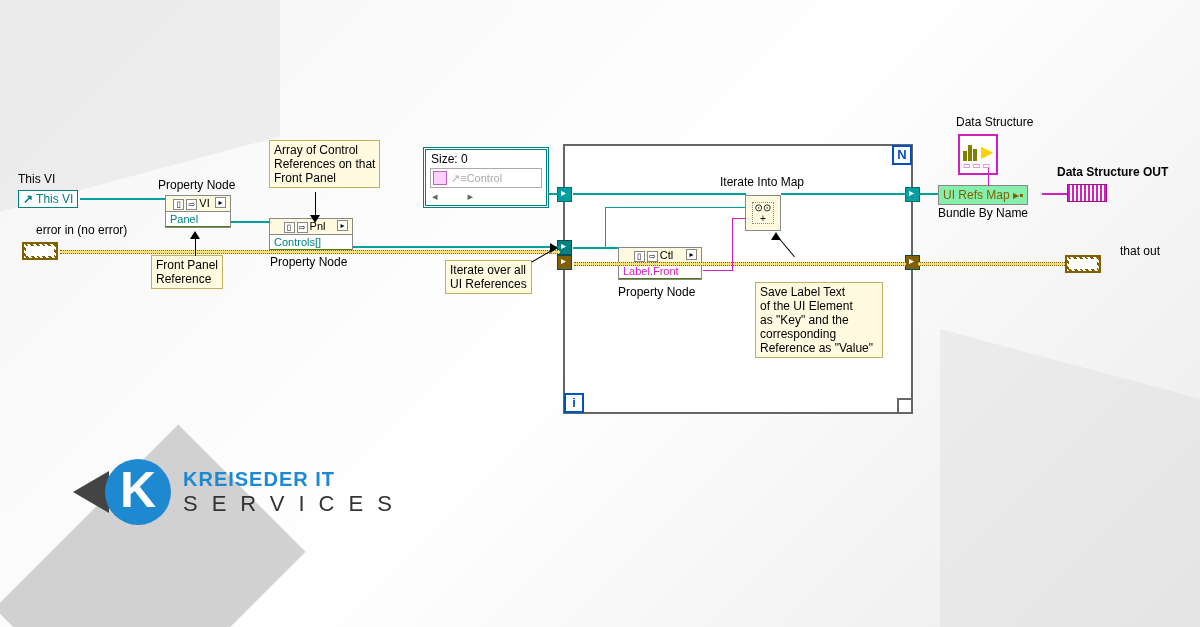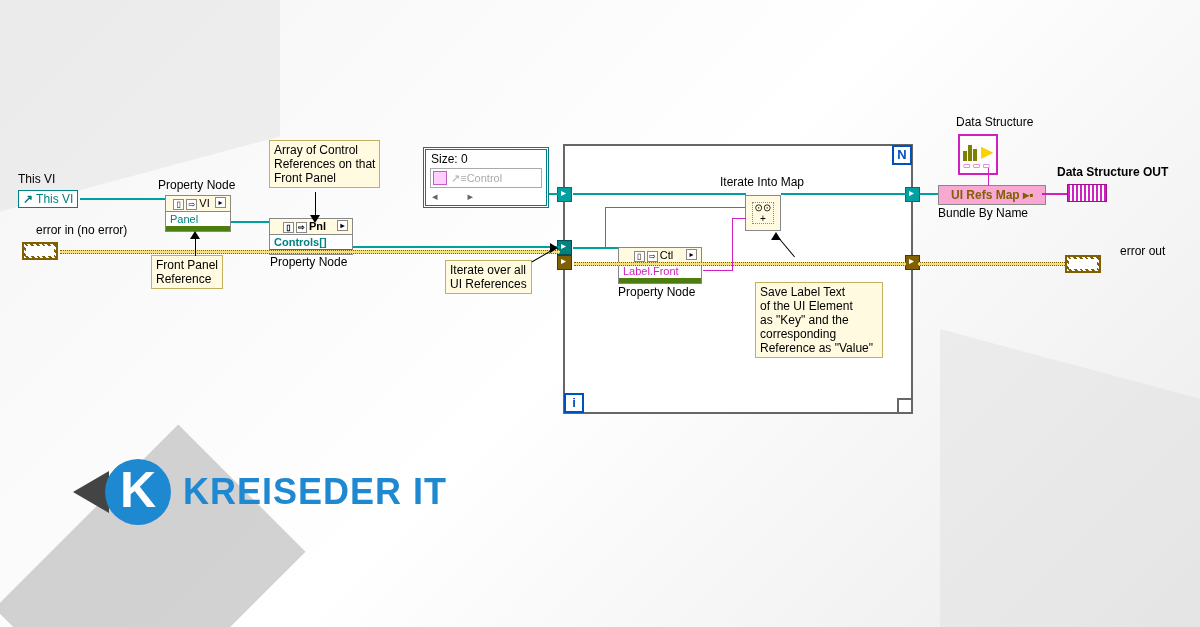--- a/index.html
+++ b/index.html
@@ -36,21 +36,21 @@
     font-size: 11px;
   }
   .prop-header {
     background: #fffae0;
     border-bottom: 1px solid #888;
     text-align: center;
     padding: 1px 2px;
     position: relative;
   }
   .prop-row {
-    border-bottom: 5px solid #4d7c0f;
+    border-bottom: 1px solid #4d7c0f;
     padding: 1px 4px;
     color: #008080;
   }
   .prop-row.pink { color: #d020c0; }
 
   .this-vi {
     position: absolute;
     left: 18px;
     top: 190px;
     display: flex;
@@ -174,25 +174,24 @@
     align-items: center;
     justify-content: center;
     font-size: 10px;
   }
 
   .bundle-cluster {
     position: absolute;
     left: 938px;
     top: 185px;
     border: 1px solid #888;
-    background: #f9a8d4;
-    padding: 2px 12px;
+    background: #86efac;
+    padding: 2px 4px;
     font-size: 12px;
     color: #806000;
-    font-weight: bold;
   }
 
   .data-struct {
     position: absolute;
     border: 2px solid #d020c0;
     background: #fff;
     padding: 3px;
   }
   .ds-bars { display: flex; gap: 1px; align-items: flex-end; height: 22px; }
   .ds-bar { width: 4px; background: #808000; }
@@ -240,21 +239,21 @@
   .logo-arrow {
     position: absolute;
     left: -32px;
     top: 12px;
     width: 0; height: 0;
     border-top: 21px solid transparent;
     border-bottom: 21px solid transparent;
     border-right: 36px solid #444;
   }
   .logo-text { display: flex; flex-direction: column; }
-  .logo-main { font-size: 36px; font-weight: bold; color: #1e88d0; letter-spacing: 1px; }
+  .logo-main { font-size: 20px; font-weight: bold; color: #1e88d0; letter-spacing: 1px; }
   .logo-sub { font-size: 22px; color: #333; letter-spacing: 14px; }
 
   .arrow-line {
     position: absolute;
     width: 1px;
     background: #000;
   }
   .tiny-icon { display:inline-block; width:11px; height:11px; border:1px solid #888; background:#fff; margin-right:2px; font-size:8px; text-align:center; line-height:9px;}
 </style>
 </head>
@@ -280,21 +279,21 @@
   <div class="prop-row">Panel</div>
 </div>
 
 <div class="yellow-box" style="left:151px; top:255px; white-space:pre;">Front Panel
 Reference</div>
 
 <div class="yellow-box" style="left:269px; top:140px; white-space:pre;">Array of Control
 References on that
 Front Panel</div>
 
-<div class="prop-node" style="left:269px; top:218px; width:84px;font-weight:bold;">
+<div class="prop-node" style="left:269px; top:218px; width:84px;">
   <div class="prop-header"><span class="tiny-icon">▯</span><span class="tiny-icon">⇨</span><span>Pnl</span><span class="tiny-icon" style="float:right">▸</span></div>
   <div class="prop-row">Controls[]</div>
 </div>
 <div class="label" style="left:270px; top:255px;">Property Node</div>
 
 <div class="size-box">
   <div class="size-title">Size: 0</div>
   <div class="control-ref">
     <div class="control-box"></div>
     ↗≡ <span>Control</span>
@@ -352,21 +351,21 @@
     <div class="ds-bar" style="height:16px;"></div>
     <div class="ds-bar" style="height:12px;"></div>
     <span class="ds-tri">▶</span>
   </div>
   <div style="font-size:8px;color:#d020c0;">▭ ▭ ▭</div>
 </div>
 
 <div class="label" style="left:1057px; top:165px;font-weight:bold;">Data Structure OUT</div>
 <div class="pink-box" style="left:1067px; top:184px;"></div>
 
-<div class="label" style="left:1120px; top:244px;">error out</div>
+<div class="label" style="left:1120px; top:244px;">that out</div>
 <div class="error-cluster" style="left:1065px; top:255px;">
     <div class="error-cluster-inner"></div>
   </div>
 
 <div class="wire teal" style="left:80px; top:198px; width:85px; height:2px;"></div>
 <div class="wire teal" style="left:231px; top:221px; width:38px; height:2px;"></div>
 <div class="wire thick" style="left:60px; top:250px; width:500px; height:4px;"></div>
 <div class="wire thick" style="left:574px; top:262px; width:332px; height:4px;"></div>
 <div class="wire thick" style="left:918px; top:262px; width:147px; height:4px;"></div>
 <div class="wire teal" style="left:353px; top:246px; width:207px; height:2px;"></div>
@@ -394,14 +393,15 @@
 
 <div class="logo">
   <div style="position:relative;">
     <div class="logo-arrow"></div>
     <div class="logo-mark">
       <div class="logo-k">K</div>
     </div>
   </div>
   <div class="logo-text">
     <div class="logo-main">KREISEDER IT</div>
+    <div class="logo-sub">SERVICES</div>
   </div>
 </div>
 
 </body></html>

